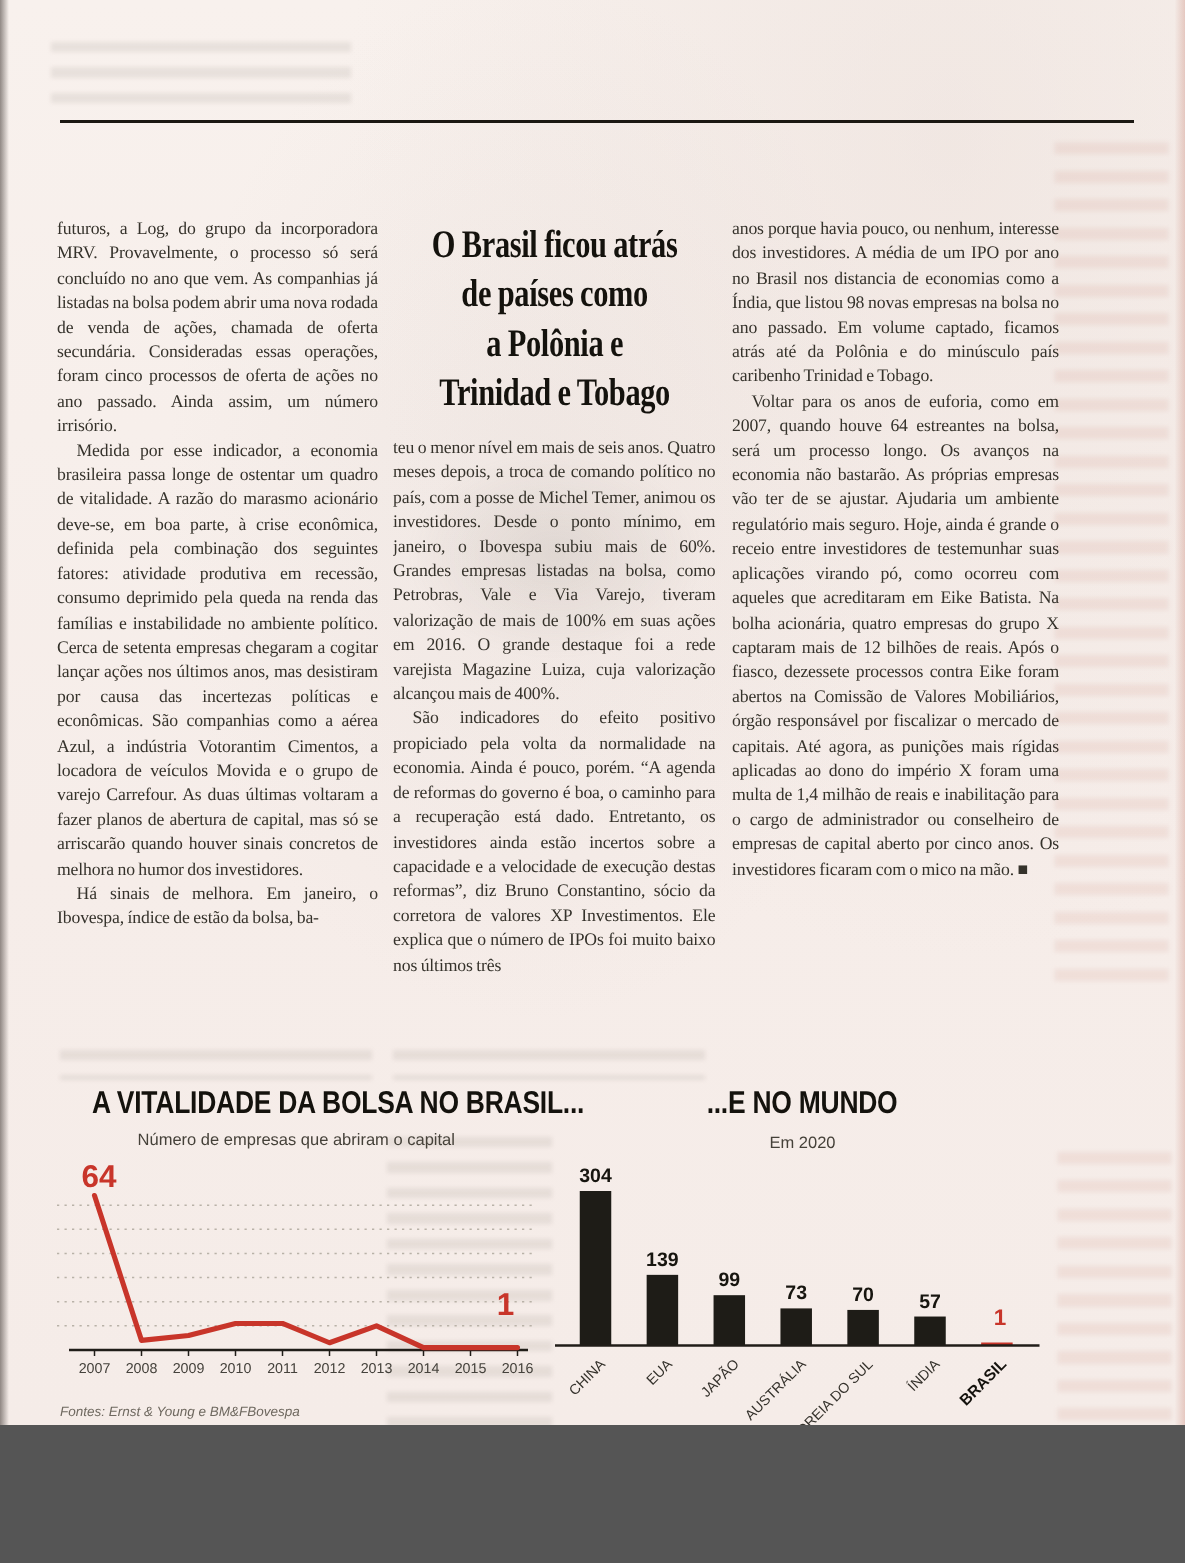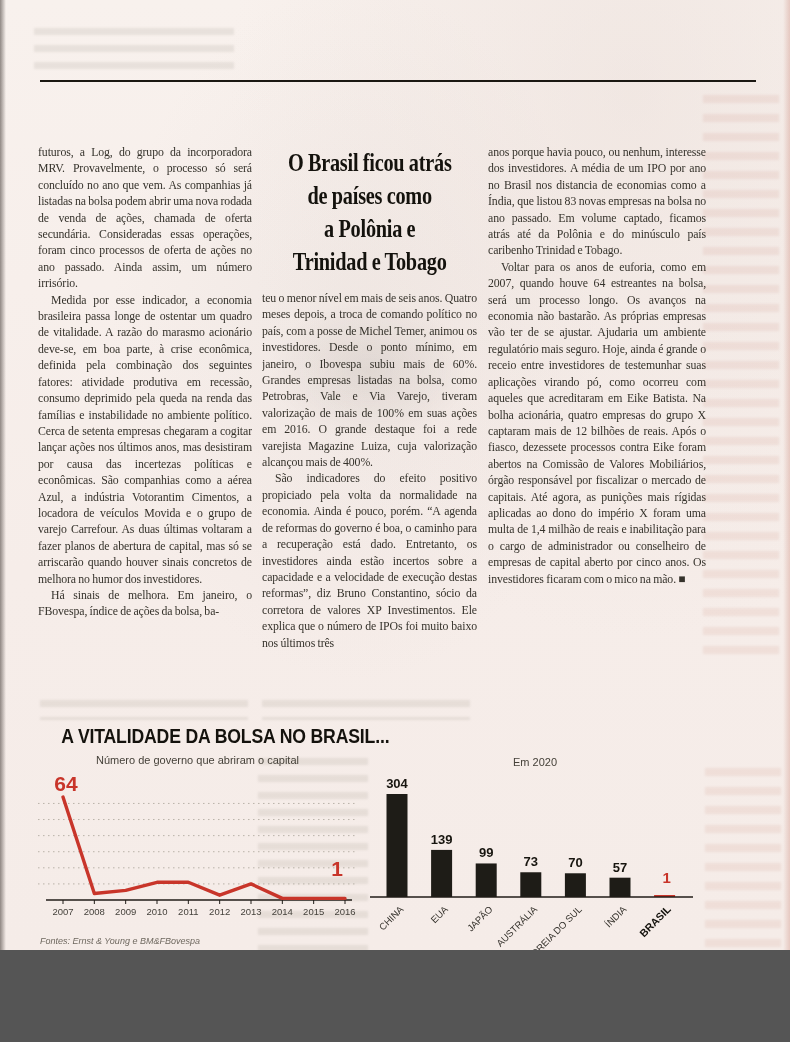--- a/index.html
+++ b/index.html
@@ -79,43 +79,43 @@
   <div class="ghost" style="left:40px;top:700px;width:208px;height:20px;"></div>
   <div class="ghost" style="left:262px;top:700px;width:208px;height:20px;"></div>
   <div class="ghost" style="left:258px;top:758px;width:110px;height:198px;"></div>
   <div class="ghost pink" style="left:705px;top:768px;width:76px;height:190px;"></div>
   <div class="ghost" style="left:40px;top:952px;width:215px;height:16px;"></div>
   <div class="ghost" style="left:520px;top:1000px;width:255px;height:28px;"></div>
 
   <div class="col" id="col1">
     <p>futuros, a Log, do grupo da incorporadora MRV. Provavelmente, o processo só será concluído no ano que vem. As companhias já listadas na bolsa podem abrir uma nova rodada de venda de ações, chamada de oferta secundária. Consideradas essas operações, foram cinco processos de oferta de ações no ano passado. Ainda assim, um número irrisório.</p>
     <p class="ind">Medida por esse indicador, a economia brasileira passa longe de ostentar um quadro de vitalidade. A razão do marasmo acionário deve-se, em boa parte, à crise econômica, definida pela combinação dos seguintes fatores: atividade produtiva em recessão, consumo deprimido pela queda na renda das famílias e instabilidade no ambiente político. Cerca de setenta empresas chegaram a cogitar lançar ações nos últimos anos, mas desistiram por causa das incertezas políticas e econômicas. São companhias como a aérea Azul, a indústria Votorantim Cimentos, a locadora de veículos Movida e o grupo de varejo Carrefour. As duas últimas voltaram a fazer planos de abertura de capital, mas só se arriscarão quando houver sinais concretos de melhora no humor dos investidores.</p>
-    <p class="ind">Há sinais de melhora. Em janeiro, o FBovespa, índice de ações da bolsa, ba-</p>
+    <p class="ind">Há sinais de melhora. Em janeiro, o Ibovespa, índice de estão da bolsa, ba-</p>
   </div>
 
   <div class="col" id="col2">
     <div class="pullquote">
       <span class="pq-line">O Brasil ficou atrás</span>
       <span class="pq-line">de países como</span>
       <span class="pq-line">a Polônia e</span>
       <span class="pq-line">Trinidad e Tobago</span>
     </div>
     <p>teu o menor nível em mais de seis anos. Quatro meses depois, a troca de comando político no país, com a posse de Michel Temer, animou os investidores. Desde o ponto mínimo, em janeiro, o Ibovespa subiu mais de 60%. Grandes empresas listadas na bolsa, como Petrobras, Vale e Via Varejo, tiveram valorização de mais de 100% em suas ações em 2016. O grande destaque foi a rede varejista Magazine Luiza, cuja valorização alcançou mais de 400%.</p>
     <p class="ind">São indicadores do efeito positivo propiciado pela volta da normalidade na economia. Ainda é pouco, porém. “A agenda de reformas do governo é boa, o caminho para a recuperação está dado. Entretanto, os investidores ainda estão incertos sobre a capacidade e a velocidade de execução destas reformas”, diz Bruno Constantino, sócio da corretora de valores XP Investimentos. Ele explica que o número de IPOs foi muito baixo nos últimos três</p>
   </div>
 
   <div class="col" id="col3">
-    <p>anos porque havia pouco, ou nenhum, interesse dos investidores. A média de um IPO por ano no Brasil nos distancia de economias como a Índia, que listou 83 novas empresas na bolsa no ano passado. Em volume captado, ficamos atrás até da Polônia e do minúsculo país caribenho Trinidad e Tobago.</p>
+    <p>anos porque havia pouco, ou nenhum, interesse dos investidores. A média de um IPO por ano no Brasil nos distancia de economias como a Índia, que listou 98 novas empresas na bolsa no ano passado. Em volume captado, ficamos atrás até da Polônia e do minúsculo país caribenho Trinidad e Tobago.</p>
     <p class="ind">Voltar para os anos de euforia, como em 2007, quando houve 64 estreantes na bolsa, será um processo longo. Os avanços na economia não bastarão. As próprias empresas vão ter de se ajustar. Ajudaria um ambiente regulatório mais seguro. Hoje, ainda é grande o receio entre investidores de testemunhar suas aplicações virando pó, como ocorreu com aqueles que acreditaram em Eike Batista. Na bolha acionária, quatro empresas do grupo X captaram mais de 12 bilhões de reais. Após o fiasco, dezessete processos contra Eike foram abertos na Comissão de Valores Mobiliários, órgão responsável por fiscalizar o mercado de capitais. Até agora, as punições mais rígidas aplicadas ao dono do império X foram uma multa de 1,4 milhão de reais e inabilitação para o cargo de administrador ou conselheiro de empresas de capital aberto por cinco anos. Os investidores ficaram com o mico na mão. ■</p>
   </div>
 
   <div class="chart-title" id="left-chart-title">
     <span class="squeeze">A VITALIDADE DA BOLSA NO BRASIL...</span>
   </div>
-  <div class="chart-sub" id="left-chart-sub">Número de governo que abriram o capital</div>
+  <div class="chart-sub" id="left-chart-sub">Número de empresas que abriram o capital</div>
   <svg id="line-chart" viewBox="0 0 335 150">
       <line x1="8" y1="111.90625" x2="327" y2="111.90625" stroke="#b9b2a8" stroke-width="1" stroke-dasharray="1.5 3.5"></line>
       <line x1="8" y1="95.8125" x2="327" y2="95.8125" stroke="#b9b2a8" stroke-width="1" stroke-dasharray="1.5 3.5"></line>
       <line x1="8" y1="79.71875" x2="327" y2="79.71875" stroke="#b9b2a8" stroke-width="1" stroke-dasharray="1.5 3.5"></line>
       <line x1="8" y1="63.625" x2="327" y2="63.625" stroke="#b9b2a8" stroke-width="1" stroke-dasharray="1.5 3.5"></line>
       <line x1="8" y1="47.53125" x2="327" y2="47.53125" stroke="#b9b2a8" stroke-width="1" stroke-dasharray="1.5 3.5"></line>
       <line x1="8" y1="31.4375" x2="327" y2="31.4375" stroke="#b9b2a8" stroke-width="1" stroke-dasharray="1.5 3.5"></line>
       <line x1="33" y1="128" x2="33" y2="132" stroke="#201d18" stroke-width="1"></line>
       <text x="33" y="143" text-anchor="middle" class="ax">2007</text>
       <line x1="64.33333333333333" y1="128" x2="64.33333333333333" y2="132" stroke="#201d18" stroke-width="1"></line>
@@ -136,20 +136,23 @@
       <text x="283.66666666666663" y="143" text-anchor="middle" class="ax">2015</text>
       <line x1="315" y1="128" x2="315" y2="132" stroke="#201d18" stroke-width="1"></line>
       <text x="315" y="143" text-anchor="middle" class="ax">2016</text>
       <line x1="16" y1="128" x2="322" y2="128" stroke="#201d18" stroke-width="1.6"></line>
       <polyline points="33,25 64.33333333333333,121.5625 95.66666666666666,118.34375 127,110.296875 158.33333333333331,110.296875 189.66666666666666,123.171875 221,111.90625 252.33333333333334,126.390625 283.66666666666663,126.390625 315,126.390625" fill="none" stroke="#c8352a" stroke-width="3.4" stroke-linejoin="round" stroke-linecap="round"></polyline>
       <text x="36" y="19" text-anchor="middle" class="big" fill="#c8352a">64</text>
       <text x="307" y="104.390625" text-anchor="middle" class="big" fill="#c8352a">1</text>
     </svg>
   <div class="source">Fontes: Ernst &amp; Young e BM&amp;FBovespa</div>
 
+  <div class="chart-title" id="right-chart-title">
+    <span class="squeeze">...E NO MUNDO</span>
+  </div>
   <div class="chart-sub" id="right-chart-sub">Em 2020</div>
   <svg id="bar-chart" viewBox="0 0 335 185">
       <rect x="18.5" y="22" width="21" height="103" fill="#1e1c17"></rect>
       <text x="29" y="16" text-anchor="middle" class="bval" fill="#17150f">304</text>
       <text x="36" y="138" text-anchor="end" transform="rotate(-45 36 138)" class="bcat">CHINA</text>
       <rect x="63.099999999999994" y="77.90460526315789" width="21" height="47.0953947368421" fill="#1e1c17"></rect>
       <text x="73.6" y="71.90460526315789" text-anchor="middle" class="bval" fill="#17150f">139</text>
       <text x="80.6" y="138" text-anchor="end" transform="rotate(-45 80.6 138)" class="bcat">EUA</text>
       <rect x="107.7" y="91.45723684210526" width="21" height="33.54276315789473" fill="#1e1c17"></rect>
       <text x="118.2" y="85.45723684210526" text-anchor="middle" class="bval" fill="#17150f">99</text>

